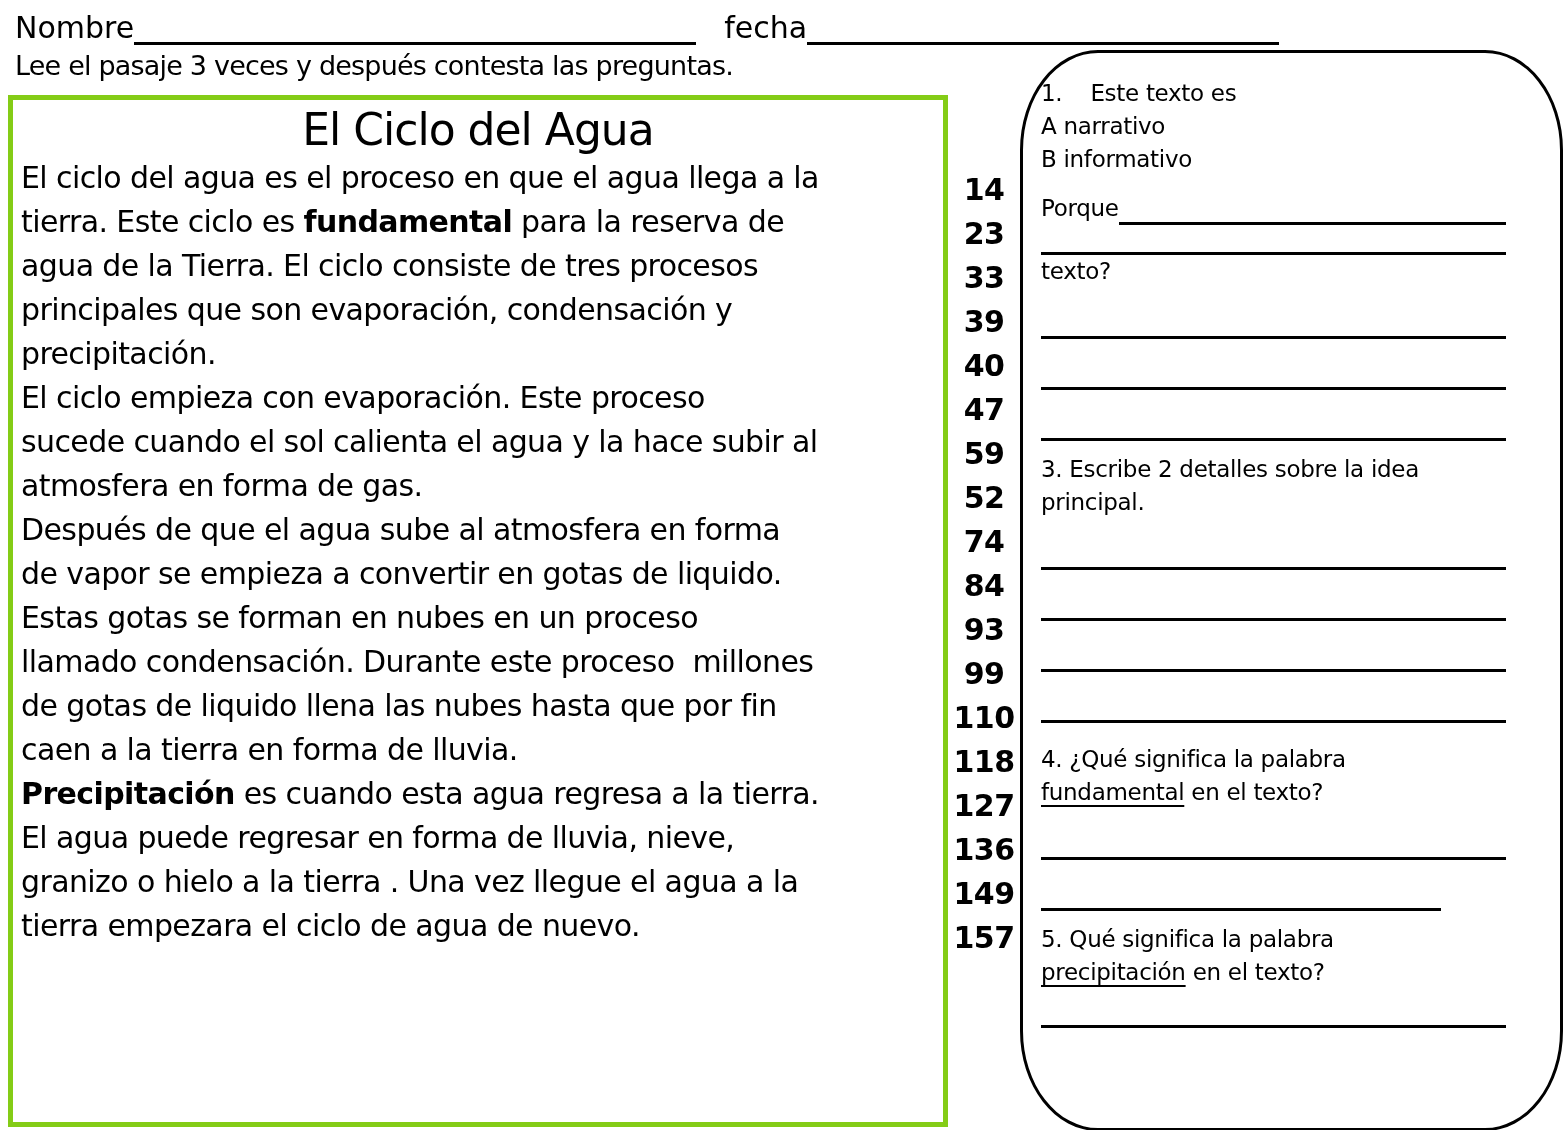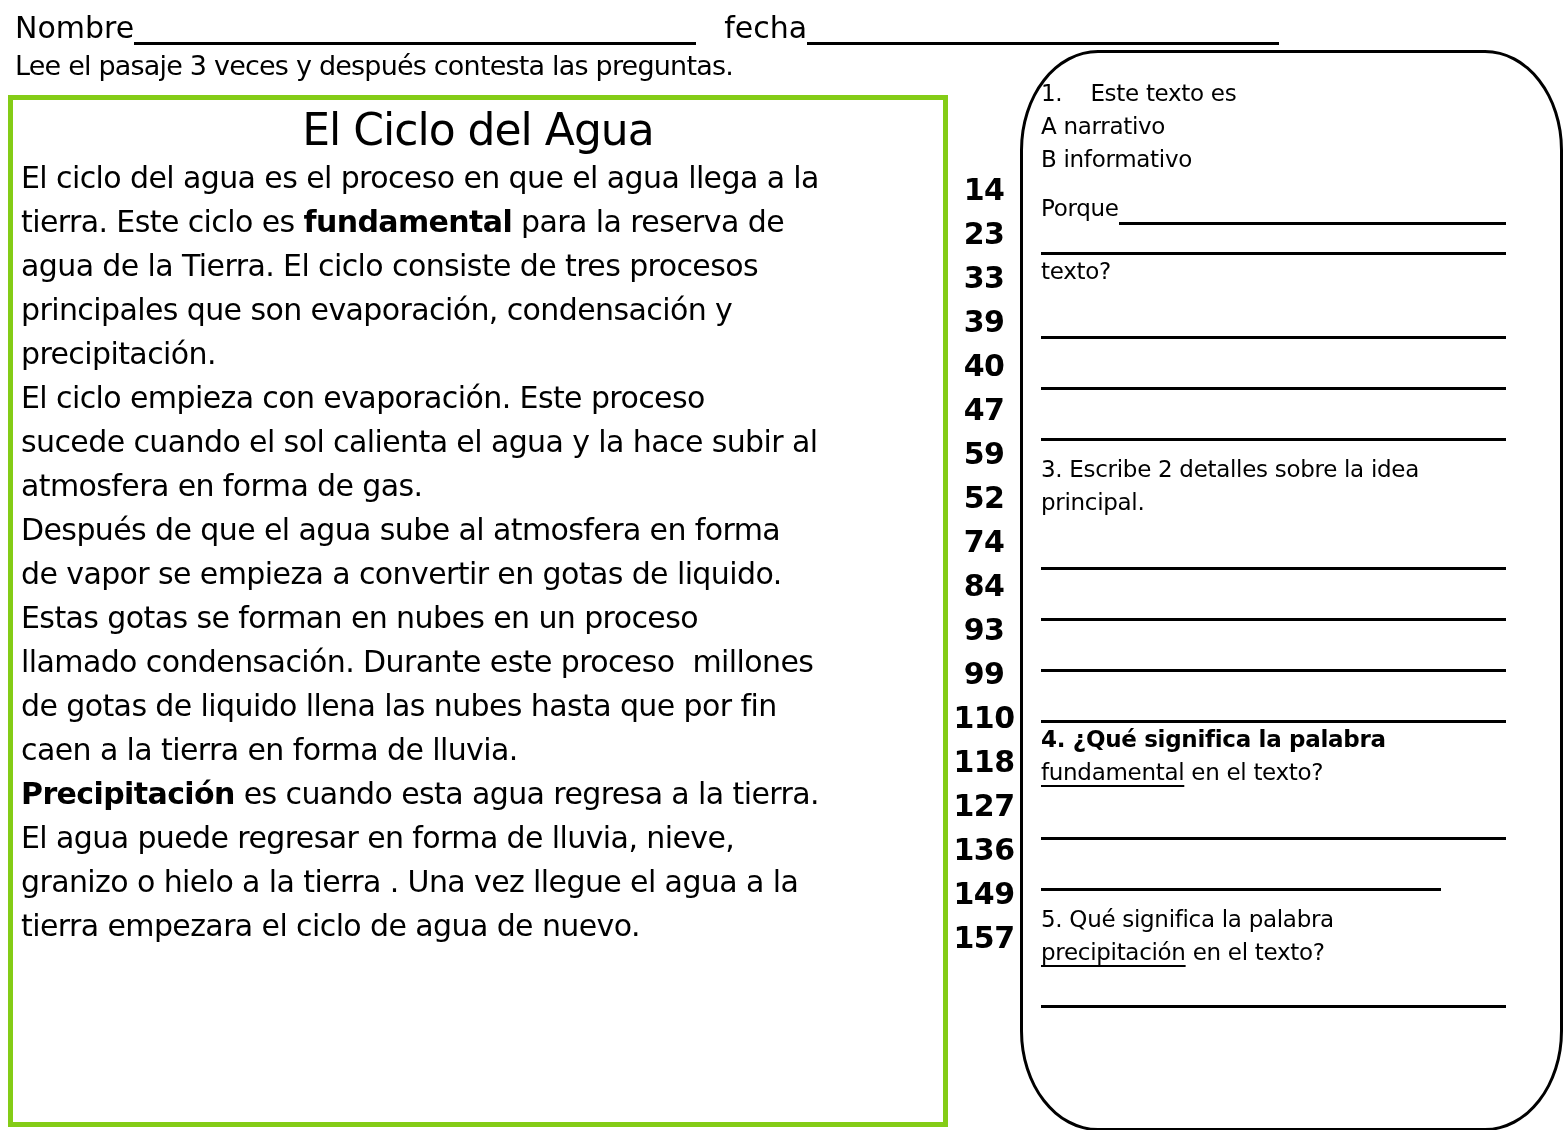--- a/index.html
+++ b/index.html
@@ -59,21 +59,21 @@
   }
   .uword { text-decoration:underline; text-underline-offset:5px; text-decoration-thickness:2px; }
   .blank { height:48px; width:465px; border-bottom:3px solid #000; }
   .blank.h27   { height:27px; }
   .blank.short { width:400px; }
   .blank.tight { height:36px; }
   .lline { display:flex; align-items:center; width:465px; margin-top:16px; height:33px; }
   .lline .fill { flex:1; border-bottom:3px solid #000; height:30px; }
   .mt43 { margin-top:43px; }
   .mt12 { margin-top:12px; }
-  .mt10 { margin-top:0;font-weight:bold; }
+  .mt10 { margin-top:20px; }
 </style>
 </head>
 <body>
 
 <div class="hdr-row">
   <span>Nombre</span><span class="uline name"></span><span class="hdr-gap"></span><span>fecha</span><span class="uline date"></span>
 </div>
 <div class="instruction">Lee el pasaje 3 veces y después contesta las preguntas.</div>
 
 <div class="passage-box">

